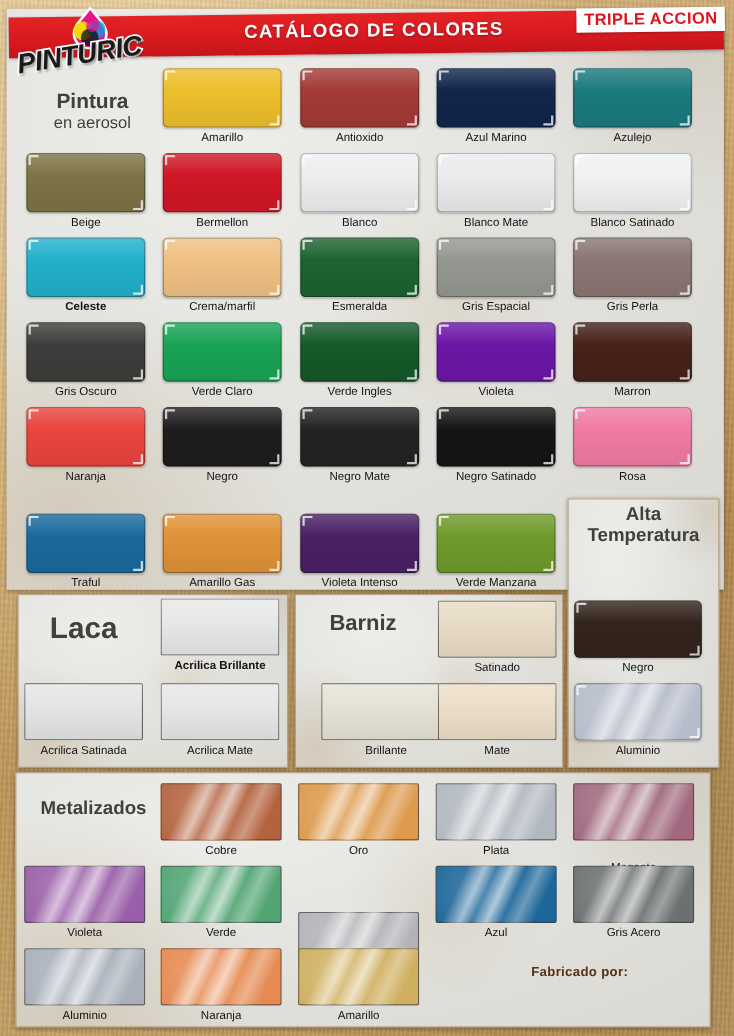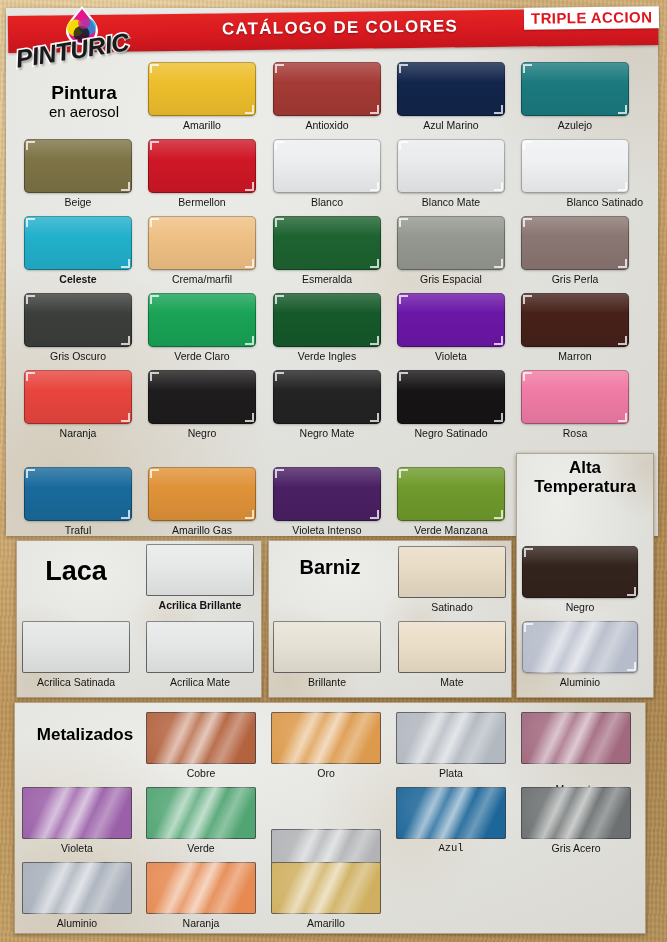--- a/index.html
+++ b/index.html
@@ -80,21 +80,21 @@
     -webkit-text-stroke:3px #ffffff;paint-order:stroke fill;
     text-shadow:1px 2px 2px rgba(0,0,0,.35);
     font-family:"Liberation Sans", sans-serif;
   }
   #logo-reg{
     position:absolute;left:108px;top:28px;font-size:8px;color:#222;transform:rotate(-9deg);
   }
 
   
   .sec-label{
-    position:absolute;color:#000000;font-weight:bold;
+    position:absolute;color:#404040;font-weight:bold;
     font-family:"Liberation Sans", sans-serif;
     text-align:center;line-height:1.12;
   }
   #lbl-pintura{left:32px;top:82px;width:104px;font-size:19px;}
   #lbl-pintura .sub{display:block;font-weight:normal;font-size:15px;margin-top:1px;}
   #lbl-laca{left:24px;top:556px;width:104px;font-size:27px;}
   #lbl-barniz{left:278px;top:556px;width:104px;font-size:20px;}
   #lbl-alta{left:520px;top:458px;width:130px;font-size:17px;}
   #lbl-metal{left:22px;top:725px;width:126px;font-size:17px;}
 
@@ -175,20 +175,21 @@
 <div class="sec-label" id="lbl-pintura">
   <span>Pintura</span>
   <span class="sub">en aerosol</span>
 </div>
 <div class="sec-label" id="lbl-laca">Laca</div>
 <div class="sec-label" id="lbl-barniz">Barniz</div>
 <div class="sec-label" id="lbl-alta">Alta Temperatura</div>
 <div class="sec-label" id="lbl-metal">Metalizados</div>
 
 <div style="position:absolute;left:408px;top:876px;width:238px;text-align:center;">
+  <div style="font-size:12px;color:#5a3114;font-weight:bold;letter-spacing:.3px;">Fabricado por:</div>
 </div>
 
 <div id="swatch-layer">
     <div class="cell" style="left: 148px; top: 62px; width: 108px; height: 54px;">
       <div class="chip" style="width: 108px; height: 54px; background: rgb(237, 190, 44);">
         <div class="sheen"></div>
       </div>
       <div class="cap" style="top: 57px;">Amarillo</div>
     </div>
     <div class="cell" style="left: 273px; top: 62px; width: 108px; height: 54px;">
@@ -230,21 +231,21 @@
     <div class="cell" style="left: 397px; top: 139px; width: 108px; height: 54px;">
       <div class="chip" style="width: 108px; height: 54px; background: rgb(233, 235, 236);">
         <div class="sheen"></div>
       </div>
       <div class="cap" style="top: 57px;">Blanco Mate</div>
     </div>
     <div class="cell" style="left: 521px; top: 139px; width: 108px; height: 54px;">
       <div class="chip" style="width: 108px; height: 54px; background: rgb(240, 241, 242);">
         <div class="sheen"></div>
       </div>
-      <div class="cap" style="top: 57px; text-align: right;">Blanco Satinado</div>
+      <div class="cap" style="top: 57px;">Blanco Satinado</div>
     </div>
     <div class="cell" style="left: 24px; top: 216px; width: 108px; height: 54px;">
       <div class="chip" style="width: 108px; height: 54px; background: rgb(34, 176, 203);">
         <div class="sheen"></div>
       </div>
       <div class="cap" style="top: 57px; font-weight: bold;">Celeste</div>
     </div>
     <div class="cell" style="left: 148px; top: 216px; width: 108px; height: 54px;">
       <div class="chip" style="width: 108px; height: 54px; background: rgb(239, 192, 132);">
         <div class="sheen"></div>
@@ -370,21 +371,21 @@
         <div class="sheen"></div>
       </div>
       <div class="cap" style="top: 55px;">Acrilica Mate</div>
     </div>
     <div class="cell" style="left: 398px; top: 546px; width: 108px; height: 52px;">
       <div class="chip plain" style="width: 108px; height: 52px; background: rgb(232, 220, 198);">
         <div class="sheen"></div>
       </div>
       <div class="cap" style="top: 55px;">Satinado</div>
     </div>
-    <div class="cell" style="left: 273px; top: 621px; width: 108px; height: 52px;">
+    <div class="cell" style="left: 292px; top: 621px; width: 108px; height: 52px; padding-left: 10px;">
       <div class="chip plain" style="width: 108px; height: 52px; background: rgb(230, 226, 213);">
         <div class="sheen"></div>
       </div>
       <div class="cap" style="top: 55px;">Brillante</div>
     </div>
     <div class="cell" style="left: 398px; top: 621px; width: 108px; height: 52px;">
       <div class="chip plain" style="width: 108px; height: 52px; background: rgb(236, 223, 201);">
         <div class="sheen"></div>
       </div>
       <div class="cap" style="top: 55px;">Mate</div>
@@ -440,21 +441,21 @@
     <div class="cell" style="left: 271px; top: 829px; width: 110px; height: 56px;">
       <div class="chip plain metal" style="width: 110px; height: 52px; background: rgb(177, 179, 182);">
         <div class="sheen"></div>
       </div>
       <div class="cap" style="top: 55px;">Platino</div>
     </div>
     <div class="cell" style="left: 396px; top: 787px; width: 110px; height: 52px;">
       <div class="chip plain metal" style="width: 110px; height: 52px; background: rgb(29, 102, 153);">
         <div class="sheen"></div>
       </div>
-      <div class="cap" style="top: 55px; font-family: Liberation Mono, monospace;">Azul</div>
+      <div class="cap" style="top: 55px;">Azul</div>
     </div>
     <div class="cell" style="left: 521px; top: 787px; width: 110px; height: 52px;">
       <div class="chip plain metal" style="width: 110px; height: 52px; background: rgb(108, 112, 112);">
         <div class="sheen"></div>
       </div>
       <div class="cap" style="top: 55px;">Gris Acero</div>
     </div>
     <div class="cell" style="left: 22px; top: 862px; width: 110px; height: 52px;">
       <div class="chip plain metal" style="width: 110px; height: 52px; background: rgb(169, 176, 187);">
         <div class="sheen"></div>

